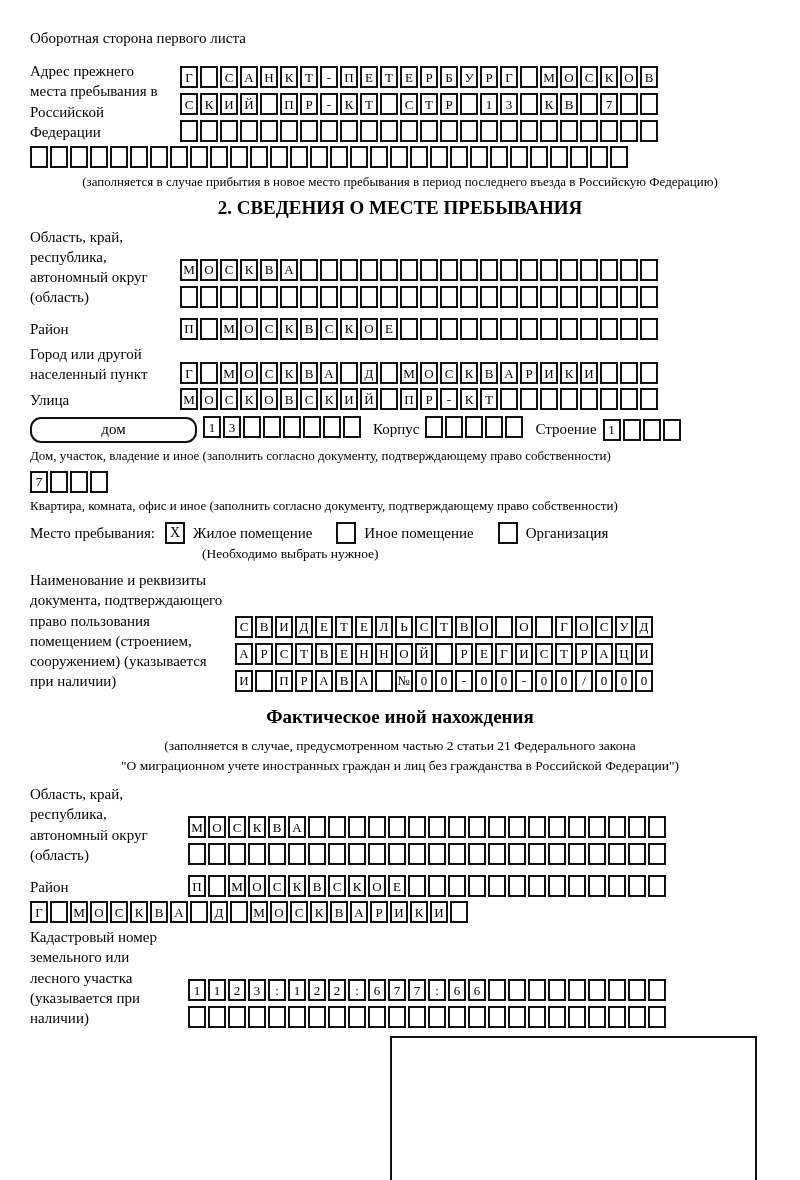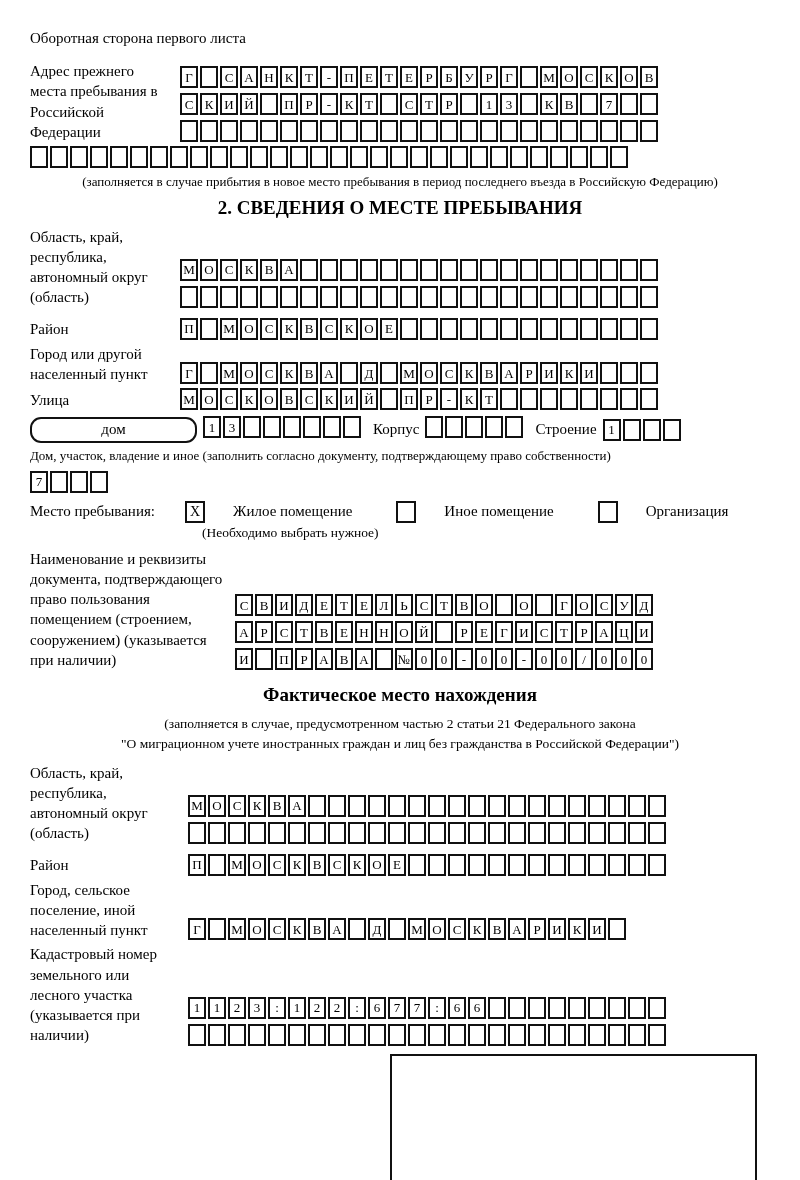--- a/index.html
+++ b/index.html
@@ -35,21 +35,21 @@
   .inline-row { display:flex; align-items:center; margin-bottom:4px; }
   .wide-box {
     border:2px solid #111; height:26px;
     display:flex; align-items:center; justify-content:center;
     font-size:15px; margin-right:6px;
   }
   .box-dom { width:167px; flex:0 0 167px;border-radius:11px; }
   .box-kv { width:200px; flex:0 0 200px; }
   .mini-label { font-size:15px; margin:0 6px 0 10px; white-space:nowrap; }
 
-  .chk-row { display:flex; align-items:center; margin:8px 0 2px 0;gap:20px; }
+  .chk-row { display:flex; align-items:center; margin:8px 0 2px 0; }
   .chk-label-main { font-size:15px; margin-right:10px; }
   .chk-box {
     width:20px; height:22px; flex:0 0 20px; border:2px solid #111;
     display:flex; align-items:center; justify-content:center;
     font-size:14px; margin-right:8px;
   }
   .chk-text { font-size:15px; margin-right:24px; }
   .chk-caption { font-size:13.5px; margin:0 0 8px 172px; }
 
   .fact-caption { text-align:center; font-size:13.5px; line-height:1.5; margin-bottom:8px; }
@@ -367,20 +367,21 @@
   <div class="caption cap-mb">Дом, участок, владение и иное (заполнить согласно документу, подтверждающему право собственности)</div>
 
   <div class="inline-row">
     <div class="crow">
         <span class="cell">7</span>
         <span class="cell"></span>
         <span class="cell"></span>
         <span class="cell"></span>
       </div>
   </div>
+  <div class="caption cap-mb">Квартира, комната, офис и иное (заполнить согласно документу, подтверждающему право собственности)</div>
 
   <div class="chk-row">
     <div class="chk-label-main">Место пребывания:</div>
     <div class="chk-box">X</div>
     <div class="chk-text">Жилое помещение</div>
     <div class="chk-box"></div>
     <div class="chk-text">Иное помещение</div>
     <div class="chk-box"></div>
     <div class="chk-text">Организация</div>
   </div>
@@ -454,21 +455,21 @@
           <span class="cell">0</span>
           <span class="cell">0</span>
           <span class="cell">/</span>
           <span class="cell">0</span>
           <span class="cell">0</span>
           <span class="cell">0</span>
         </div>
     </div>
   </div>
 
-  <div class="sec-title mt14">Фактическое место нахождения</div>
+  <div class="sec-title mt14">Фактическое иной нахождения</div>
   <div class="fact-caption">
     <span>(заполняется в случае, предусмотренном частью 2 статьи 21 Федерального закона</span><br>
     <span>"О миграционном учете иностранных граждан и лиц без гражданства в Российской Федерации")</span>
   </div>
 
   <div class="field">
     <div class="label label-fact">Область, край, республика, автономный округ (область)</div>
     <div class="cells-col">
       <div class="crow">
           <span class="cell">М</span>
@@ -549,21 +550,20 @@
         <span class="cell"></span>
         <span class="cell"></span>
         <span class="cell"></span>
         <span class="cell"></span>
         <span class="cell"></span>
         <span class="cell"></span>
       </div>
   </div>
 
   <div class="field">
-    <div class="label label-fact">Город, сельское поселение, иной населенный пункт</div>
     <div class="crow">
         <span class="cell">Г</span>
         <span class="cell"></span>
         <span class="cell">М</span>
         <span class="cell">О</span>
         <span class="cell">С</span>
         <span class="cell">К</span>
         <span class="cell">В</span>
         <span class="cell">А</span>
         <span class="cell"></span>

